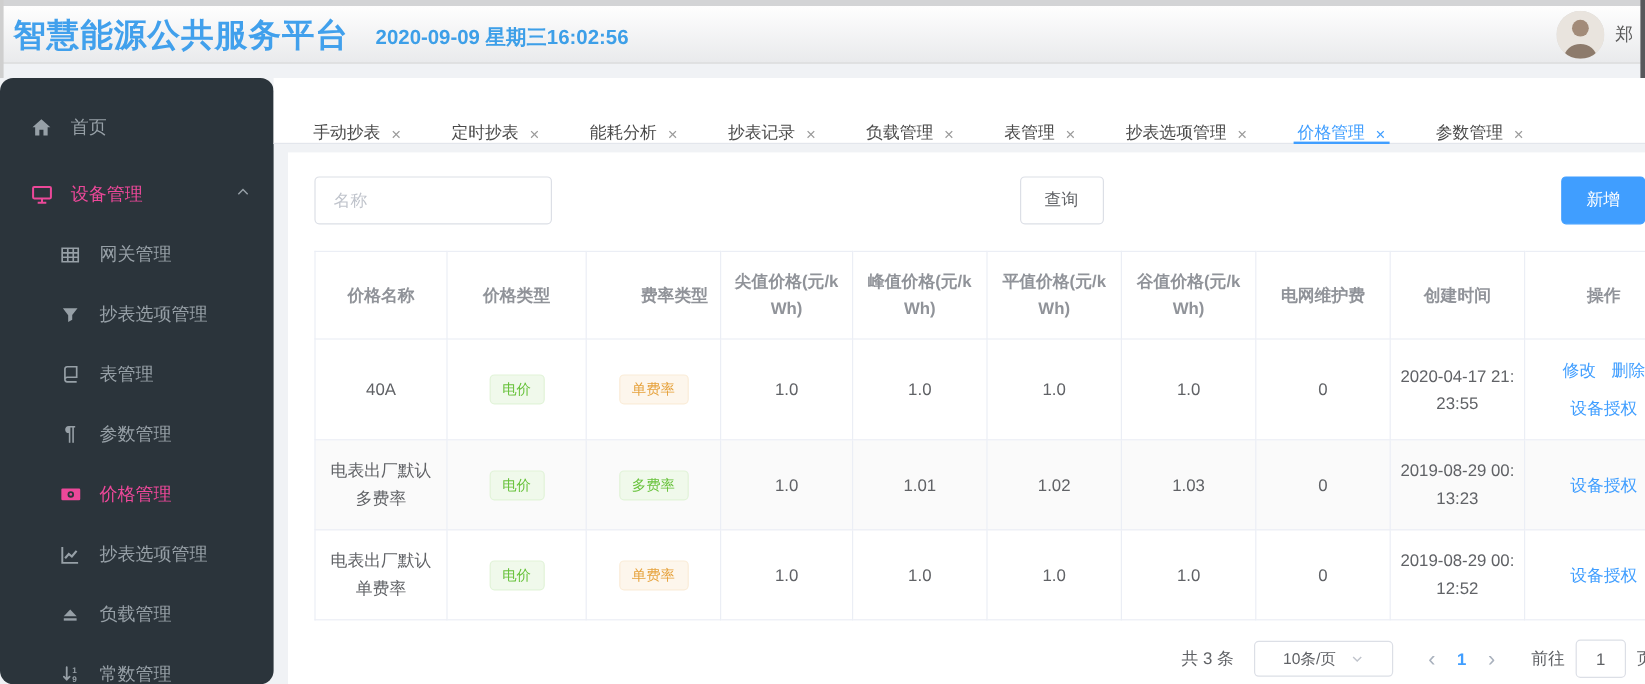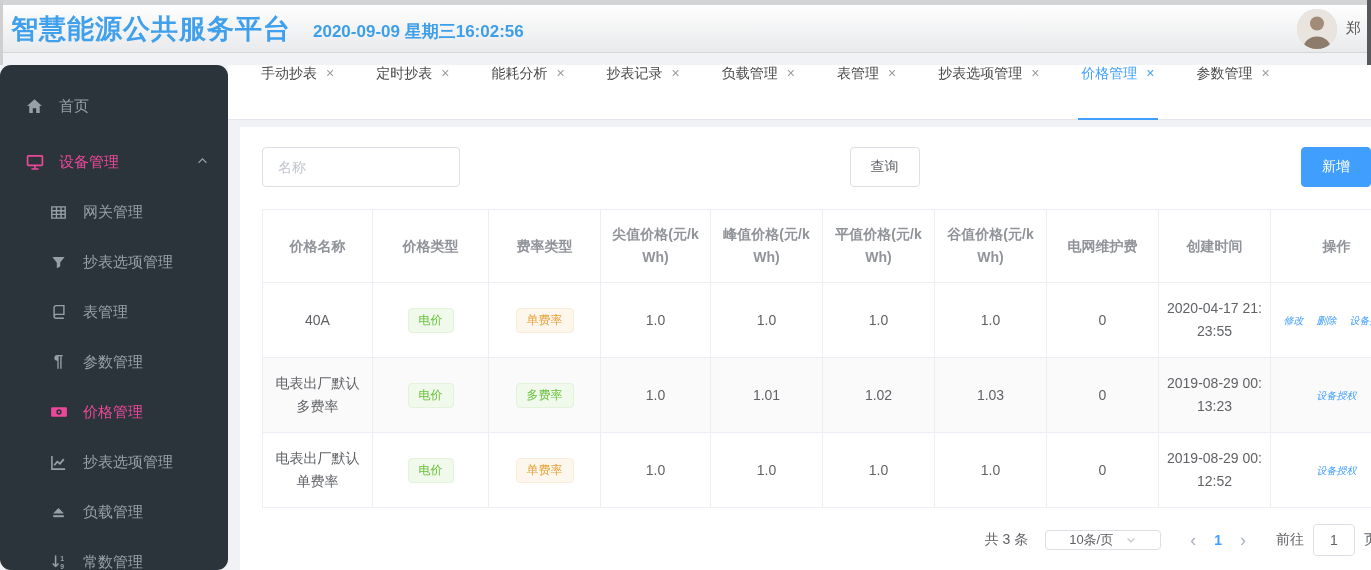--- a/index.html
+++ b/index.html
@@ -36,21 +36,21 @@
   .sicon { width:19px; display:flex; justify-content:center; align-items:center; }
   .sicon svg { display:block; }
   .pilcrow-glyph { font-size:17px; line-height:16px; font-weight:bold; }
   .chev { position:absolute; right:19px; top:50%; transform:translateY(-50%); color:#97a0a7; }
 
   
   .main { flex:1; min-width:0; display:flex; flex-direction:column; }
 
   
   .tabbar { height:55px; background:#ffffff; border-bottom:1px solid #e3e6ec; display:flex; align-items:center; padding-left:12px; flex-shrink:0; }
-  .tab { position:relative; height:55px; display:flex; align-items:flex-start; gap:9px; padding:0 21px;
+  .tab { position:relative; height:55px; display:flex; align-items:flex-end; gap:9px; padding:0 21px;
     font-size:14px; color:#4a4a4a; cursor:pointer; white-space:nowrap; }
   .tab .tab-close { font-size:14px; color:#9b9b9b; }
   .tab.active { color:#409EFF; }
   .tab.active .tab-close { color:#409EFF; }
   .tab.active::after { content:""; position:absolute; left:18px; right:18px; bottom:0; height:2px; background:#409EFF; }
 
   
   .content { flex:1; padding:7px 0 0 12px; overflow:hidden; }
   .panel { background:#ffffff; height:100%; padding:20px 0 0 22px; overflow:hidden; }
 
@@ -70,27 +70,27 @@
   .price-table th { color:#909399; font-weight:bold; background:#ffffff; padding:13px 10px; }
   .price-table td { color:#606266; }
   .price-table tbody tr:nth-child(even) { background:#fafafa; }
 
   .badge { display:inline-block; height:25px; line-height:23px; padding:0 10px; border-radius:4px;
     font-size:12px; border:1px solid transparent; }
   .badge.success { color:#67C23A; background:#F0F9EB; border-color:#E1F3D8; }
   .badge.warning { color:#E6A23C; background:#FDF6EC; border-color:#FAECD8; }
 
   .actions { display:flex; flex-wrap:wrap; justify-content:center; align-items:center; column-gap:13px; row-gap:9px; }
-  .action-link { color:#409EFF; cursor:pointer; white-space:nowrap; font-size:10px;font-style:italic; }
+  .action-link { color:#409EFF; cursor:pointer; white-space:nowrap; font-size:14px; }
 
   
   .pagination { width:1140px; margin-top:16px; padding-right:24px; display:flex; align-items:center;
     justify-content:flex-end; font-size:14px; color:#606266; }
   .pag-total { white-space:nowrap; }
-  .pag-size { margin:0 17px; width:116px; height:20px; border:1px solid #dcdfe6; border-radius:4px;
+  .pag-size { margin:0 17px; width:116px; height:30px; border:1px solid #dcdfe6; border-radius:4px;
     display:flex; align-items:center; justify-content:center; gap:12px; font-size:13px; color:#606266; cursor:pointer; background:#fff; }
   .pag-size .dd { color:#c0c4cc; display:flex; }
   .pag-arrow { padding:0 12px; color:#a9b1bd; font-size:18px; cursor:pointer; line-height:1; }
   .pag-page { color:#409EFF; font-weight:bold; padding:0 6px; cursor:pointer; }
   .pag-goto-label { margin-left:18px; white-space:nowrap; }
   .pag-goto-input { width:42px; height:32px; margin:0 9px; border:1px solid #dcdfe6; border-radius:4px;
     text-align:center; font-size:14px; color:#606266; outline:none; font-family:"Liberation Sans",sans-serif; }
   .pag-unit { white-space:nowrap; }
 </style>
 </head>
@@ -255,21 +255,21 @@
             <input class="search-input" type="text" placeholder="名称" style="">
             <button class="btn btn-plain">查询</button>
             <button class="btn btn-primary">新增</button>
           </div>
 
           <table class="price-table">
             <thead>
               <tr id="table-head-row">
                   <th style="width: 110px;">价格名称</th>
                   <th style="width: 116px;">价格类型</th>
-                  <th style="width: 112px;">费率类型</th>
+                  <th style="width: 112px; text-align: right;">费率类型</th>
                   <th style="width: 110px;">尖值价格(元/kWh)</th>
                   <th style="width: 112px;">峰值价格(元/kWh)</th>
                   <th style="width: 112px; margin-left: 26px;">平值价格(元/kWh)</th>
                   <th style="width: 112px;">谷值价格(元/kWh)</th>
                   <th style="width: 112px;">电网维护费</th>
                   <th style="width: 112px;">创建时间</th>
                   <th style="width: 132px;">操作</th>
                 </tr>
             </thead>
             <tbody id="table-body">

